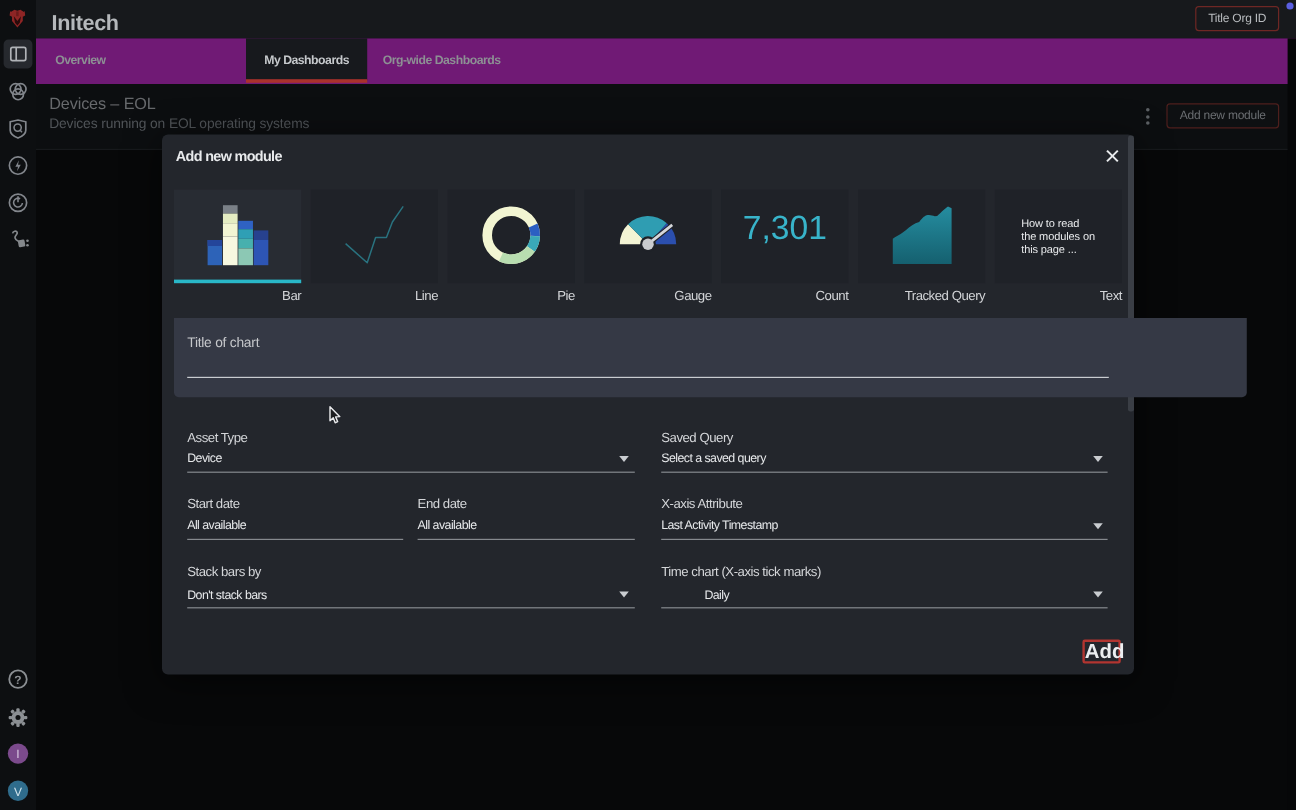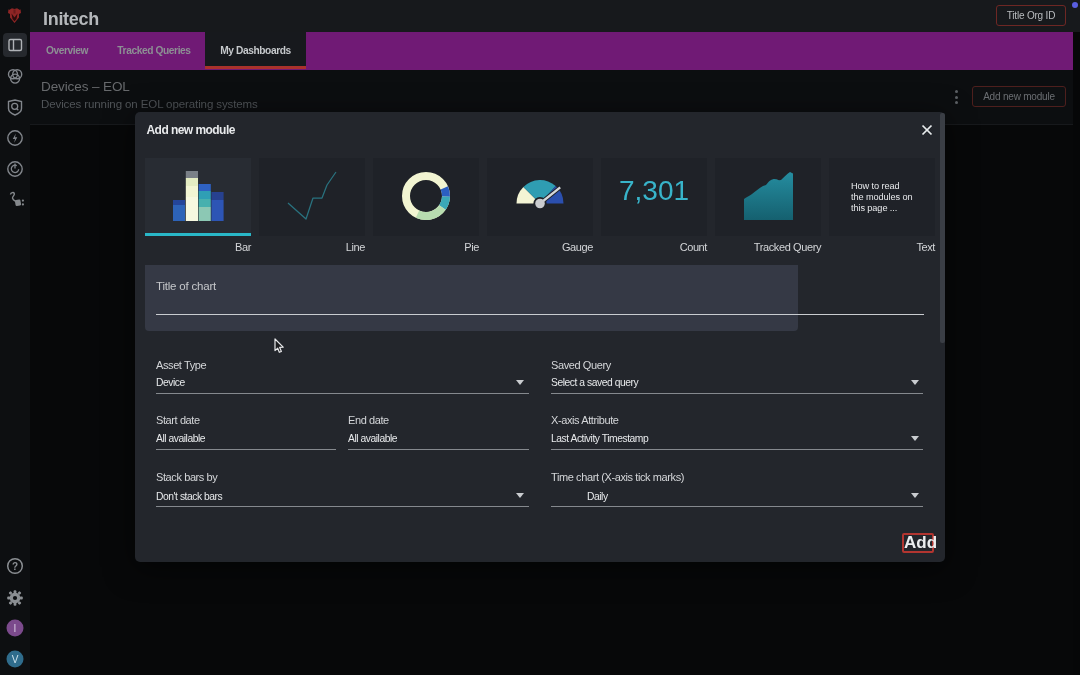--- a/index.html
+++ b/index.html
@@ -27,21 +27,21 @@
 
 #modal { left:135px; top:112px; width:810px; height:450px; background:#23262c; border-radius:5px; box-shadow:0 6px 30px rgba(0,0,0,.55); z-index:10; }
 .mtitle { left:11.5px; top:11px; font-size:12px; font-weight:bold; color:#e8eaec; letter-spacing:-0.55px; }
 .mclose { left:786px; top:12px; width:12px; height:12px; }
 .scrollthumb { left:805px; top:1px; width:5px; height:230px; background:#3a3e45; border-radius:2px; }
 
 .card { top:46px; width:106px; height:78px; background:#1f2228; }
 .card.sel { background:#282c33; border-bottom:3px solid #29b7c8; }
 .clabel { top:129px; width:106px; text-align:right; font-size:11px; color:#d3d5d8; letter-spacing:-0.4px; }
 
-.tbox { left:10px; top:153px; width:653px; height:66px; background:#353945; border-radius:0 0 4px 4px; }
+.tbox { left:10px; top:153px; width:894px; height:66px; background:#353945; border-radius:0 0 4px 4px; }
 .tbox .lab { left:11px; top:15px; font-size:11.5px; color:#c6c8cb; letter-spacing:-0.2px; }
 .tbox .line { left:11px; top:49px; width:768px; height:1px; background:#c9ccd0; }
 
 .flabel { font-size:11px; color:#d4d6d9; letter-spacing:-0.4px; }
 .fvalue { font-size:10.3px; color:#e7e9eb; letter-spacing:-0.45px; }
 .fline { height:1px; background:#85898e; }
 .caret { width:0; height:0; border-left:4px solid transparent; border-right:4px solid transparent; border-top:5px solid #c9ccd0; }
 .addbtn { left:767px; top:421px; width:32px; height:20px; border:2px solid #b23530; border-radius:2px; color:#eceef0; font-size:17px; font-weight:bold; text-align:center; line-height:16px; }
 </style>
 </head>
@@ -49,23 +49,23 @@
 <div id="stage">
 
   <div id="header" class="abs">
     <div class="brand abs">Initech</div>
     <div class="copyorg abs">Title Org ID</div>
     <div class="bluedot abs"></div>
   </div>
 
   <div id="tabbar" class="abs">
     <div class="tab abs" style="left:1px;width:72px;">Overview</div>
-    <div class="tab abs" style="left:73px;width:102px;">Tracked Queries</div>
     <div class="tab active abs" style="left:175px;width:101px;">My Dashboards</div>
     <div class="tabred abs"></div>
+    <div class="tab abs" style="left:276px;width:124px;">Org-wide Dashboards</div>
   </div>
 
   <div id="rstrip" class="abs"></div>
   <div id="content" class="abs">
     <div id="titlesec" class="abs">
       <div class="pagetitle abs">Devices – EOL</div>
       <div class="pagesub abs">Devices running on EOL operating systems</div>
       <div class="dots3 abs">
           <div></div>
           <div></div>

